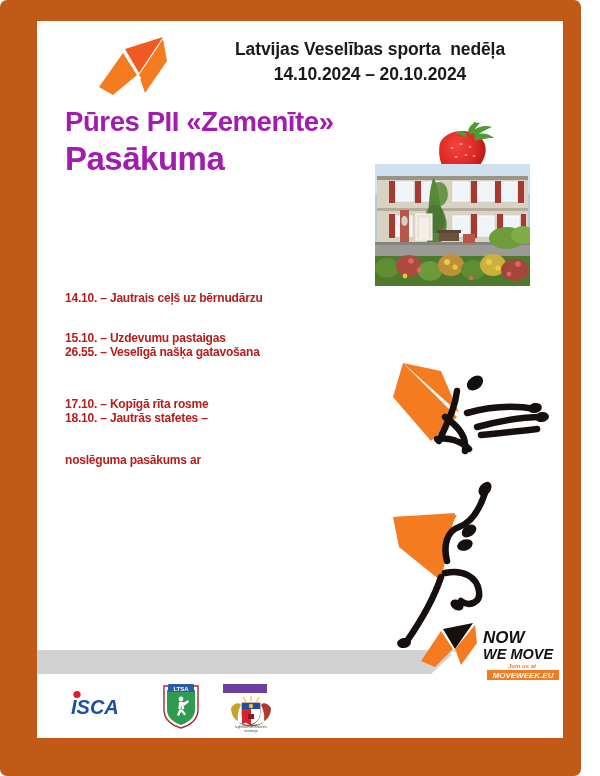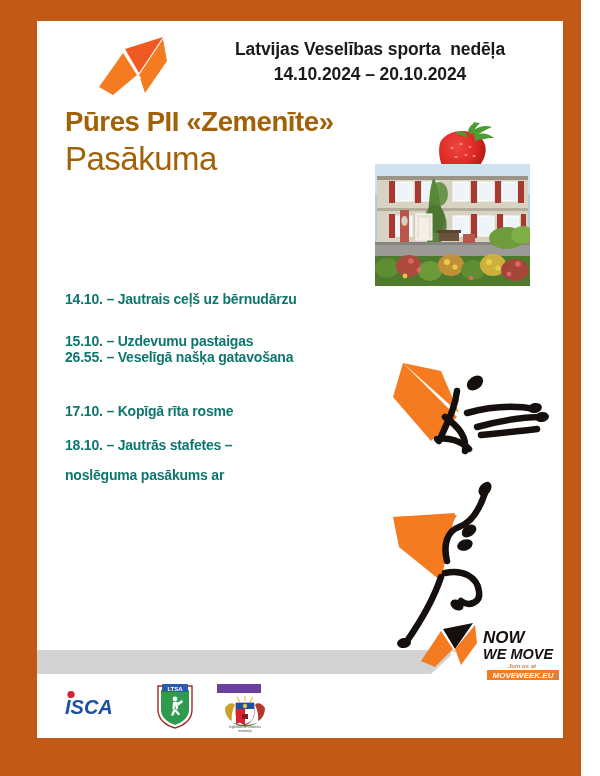--- a/index.html
+++ b/index.html
@@ -13,20 +13,21 @@
     font-family: "Liberation Sans", sans-serif;
     overflow: hidden;
   }
 
   #poster {
     position: relative;
     width: 581px;
     height: 776px;
     background: #c25a17;
     box-sizing: border-box;
+    border-radius: 7px;
   }
 
   
   #page {
     position: absolute;
     left: 37px;
     top: 21px;
     width: 526px;
     height: 717px;
     background: #ffffff;
@@ -61,32 +62,32 @@
     letter-spacing: -0.1px;
     white-space: pre;
   }
 
   
   .title-block {
     position: absolute;
     left: 28px;
     top: 86px;
     width: 360px;
-    color: #a16207;
+    color: #a21caf;
   }
   .title-line1 {
     font-size: 27.5px;
     font-weight: bold;
     line-height: 1.12;
     letter-spacing: -0.4px;
     white-space: nowrap;
   }
   .title-line2, .title-line3 {
     font-size: 33px;
-    font-weight: normal;
+    font-weight: bold;
     line-height: 1.26;
     letter-spacing: -0.5px;
     white-space: nowrap;
   }
 
   
   .strawberry {
     position: absolute;
     left: 393px;
     top: 101px;
@@ -106,22 +107,22 @@
   }
 
   
   .events {
     position: absolute;
     left: 28px;
     top: 270px;
     width: 420px;
   }
   .event-line {
-    color: #0f766e;
-    font-size: 14px;
+    color: #b91c1c;
+    font-size: 12px;
     font-weight: bold;
     letter-spacing: -0.2px;
     white-space: nowrap;
   }
 
   
   .athlete1 {
     position: absolute;
     left: 348px;
     top: 330px;
@@ -139,21 +140,21 @@
   
   .grey-band {
     position: absolute;
     left: 0;
     top: 629px;
     width: 526px;
     height: 24px;
   }
   .footer-logos {
     position: absolute;
-    left: 14px;
+    left: 20px;
     top: 655px;
     width: 260px;
     height: 58px;
   }
   .logo-isca {
     position: absolute;
     left: 12px;
     top: 14px;
     width: 76px;
     height: 28px;
@@ -312,22 +313,22 @@
         <circle cx="143" cy="100" r="2.8"></circle>
           <circle cx="134" cy="110" r="2.4"></circle>
         <circle cx="96" cy="114" r="2.2"></circle>
       </g>
     </svg>
 
     <div class="events">
       <div class="event-line" style="margin-bottom:26px">14.10. – Jautrais ceļš uz bērnudārzu</div>
       <div class="event-line" style="">15.10. – Uzdevumu pastaigas</div>
       <div class="event-line" style="margin-bottom:38px">26.55. – Veselīgā našķa gatavošana</div>
-      <div class="event-line" style="margin-bottom:18px">17.10. – Kopīgā rīta rosme</div>
-      <div class="event-line" style="margin-bottom:14px">18.10. – Jautrās stafetes –</div>
+      <div class="event-line" style="">17.10. – Kopīgā rīta rosme</div>
+      <div class="event-line" style="margin-bottom:28px">18.10. – Jautrās stafetes –</div>
       <div class="event-line" style="margin-bottom:10px">noslēguma pasākums ar</div>
     </div>
 
     <svg class="athlete1" viewBox="0 0 172 118">
       <polygon points="18,12 72,66 46,90 8,46" fill="#f47b20"></polygon>
       <polygon points="18,12 74,62 56,20" fill="#f47b20"></polygon>
       <ellipse cx="90" cy="32" rx="9" ry="6.5" fill="#15100e" transform="rotate(-38 90 32)"></ellipse>
       <g fill="none" stroke="#15100e" stroke-width="6.5" stroke-linecap="round">
         <path d="M72 40 C70 58, 62 72, 54 90"></path>
         <path d="M60 66 C74 76, 82 86, 80 100"></path>

